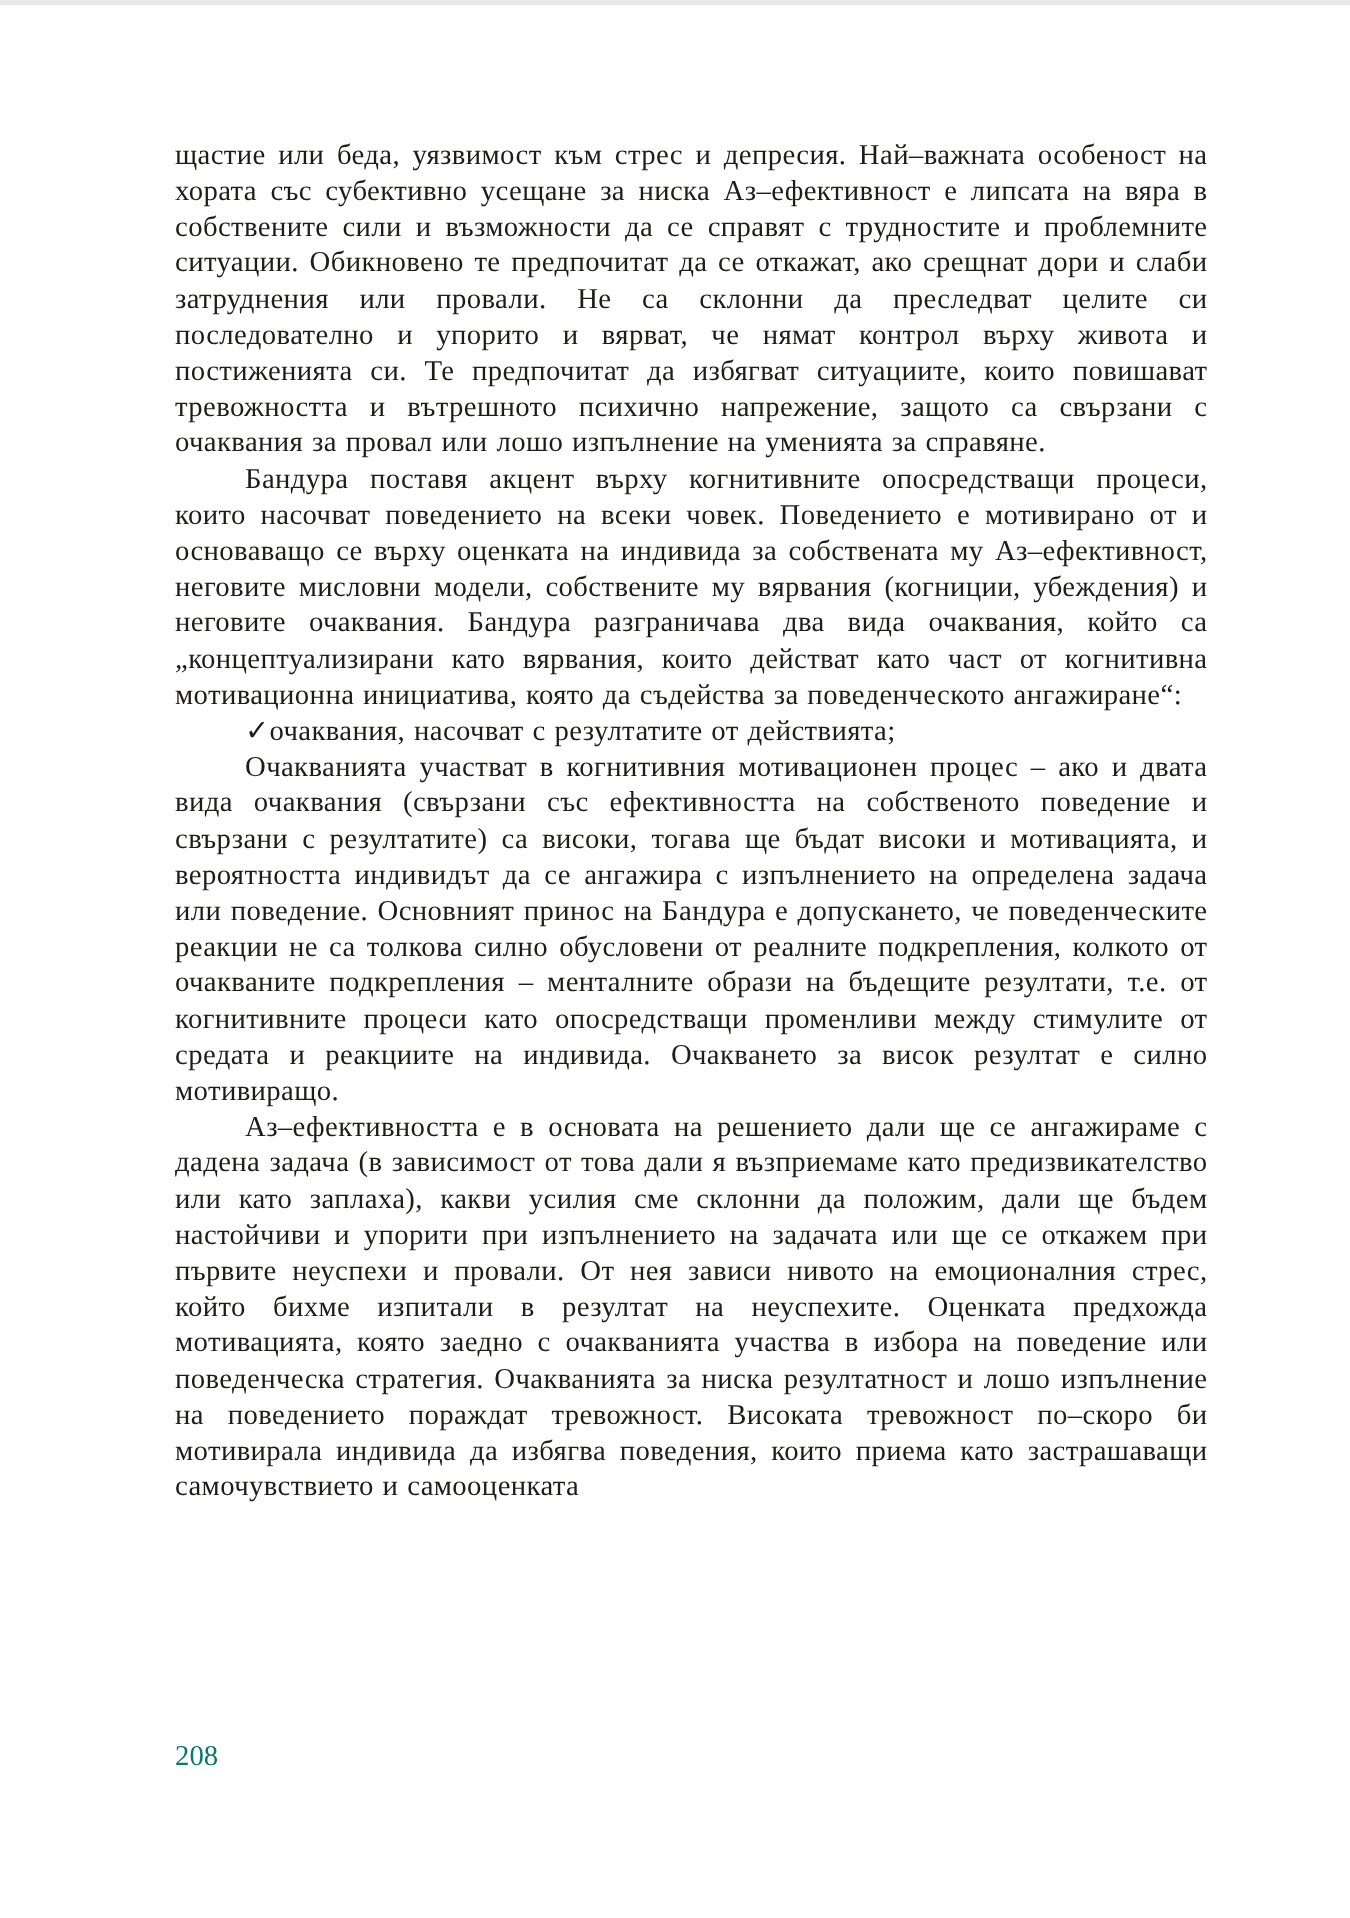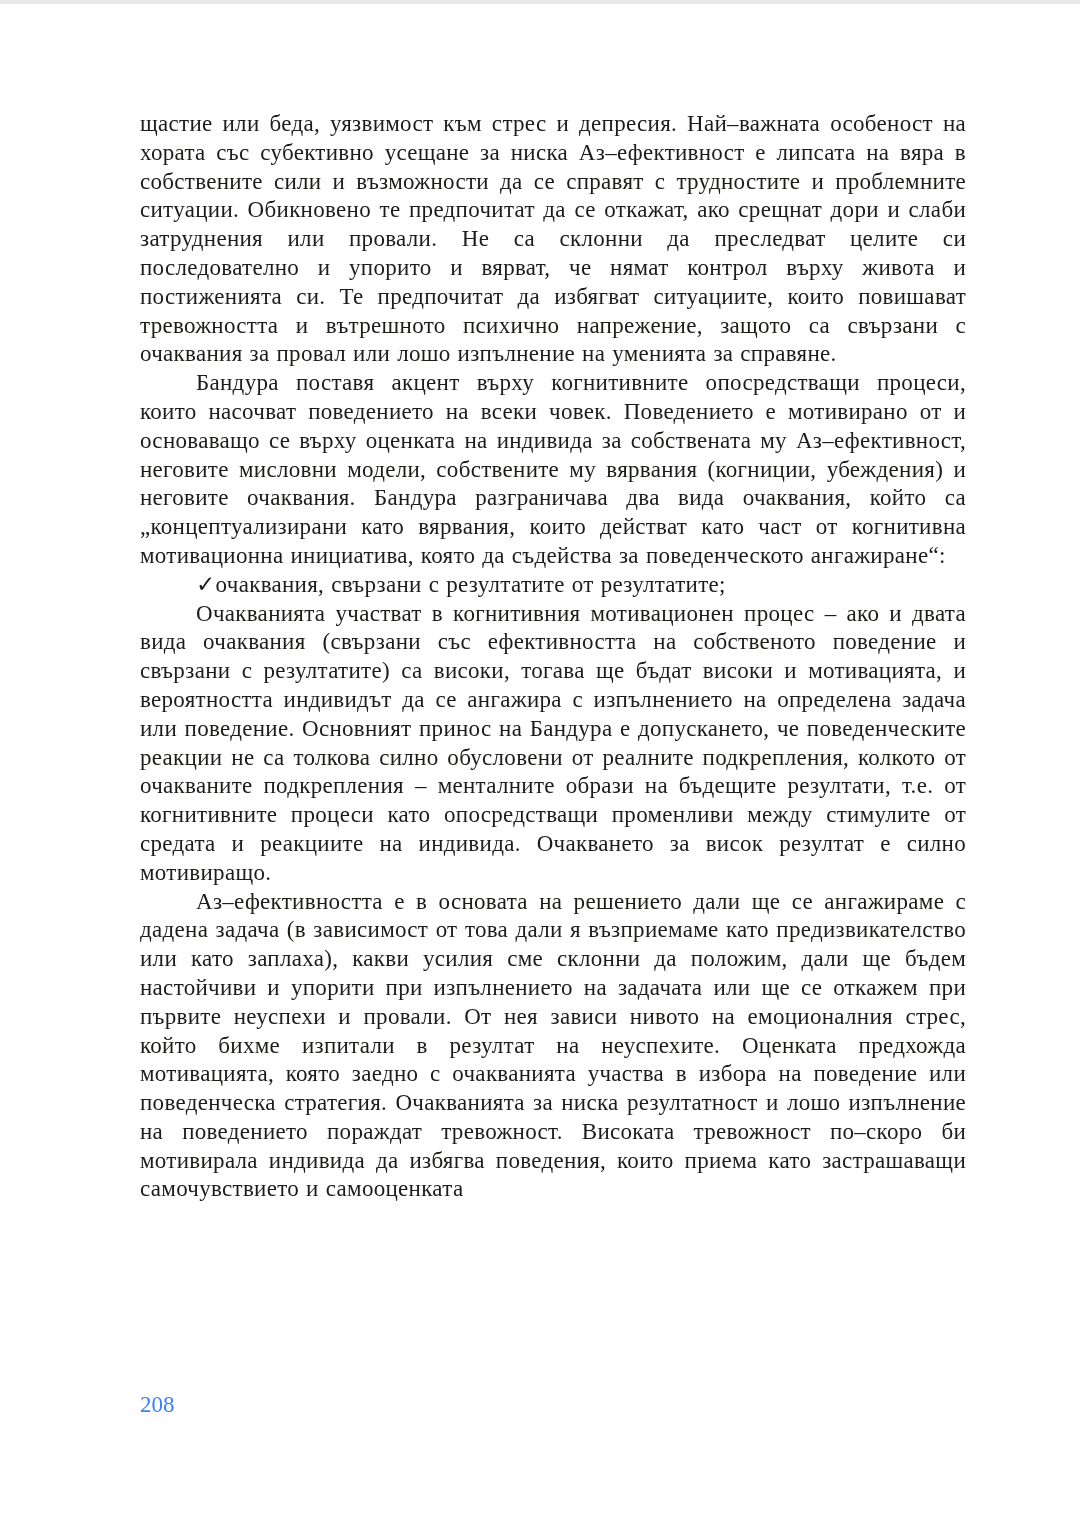--- a/index.html
+++ b/index.html
@@ -35,37 +35,37 @@
   .para.indent {
     text-indent: 56px;
   }
   .check {
     display: inline;
   }
   .page-footer {
     position: absolute;
     left: 140px;
     top: 1388px;
-    color: #3b82f6;
+    color: #0f766e;
     font-family: "Liberation Serif", "DejaVu Serif", serif;
     font-size: 23px;
   }
 </style>
 </head>
 <body>
 
 <div class="page">
 
   <main class="text-block">
 
     <p class="para">щастие или беда, уязвимост към стрес и депресия. Най–важната особеност на хората със субективно усещане за ниска Аз–ефективност е липсата на вяра в собствените сили и възможности да се справят с трудностите и проблемните ситуации. Обикновено те предпочитат да се откажат, ако срещнат дори и слаби затруднения или провали. Не са склонни да преследват целите си последователно и упорито и вярват, че нямат контрол върху живота и постиженията си. Те предпочитат да избягват ситуациите, които повишават тревожността и вътрешното психично напрежение, защото са свързани с очаквания за провал или лошо изпълнение на уменията за справяне.</p>
 
     <p class="para indent">Бандура поставя акцент върху когнитивните опосредстващи процеси, които насочват поведението на всеки човек. Поведението е мотивирано от и основаващо се върху оценката на индивида за собствената му Аз–ефективност, неговите мисловни модели, собствените му вярвания (когниции, убеждения) и неговите очаквания. Бандура разграничава два вида очаквания, който са „концептуализирани като вярвания, които действат като част от когнитивна мотивационна инициатива, която да съдейства за поведенческото ангажиране“:</p>
 
-    <p class="para indent"><span class="check">✓</span><span>очаквания, свързани с резултатите от резултатите;</span></p>
+    <p class="para indent"><span class="check">✓</span><span>очаквания, насочват с резултатите от действията;</span></p>
 
 
     <p class="para indent">Очакванията участват в когнитивния мотивационен процес – ако и двата вида очаквания (свързани със ефективността на собственото поведение и свързани с резултатите) са високи, тогава ще бъдат високи и мотивацията, и вероятността индивидът да се ангажира с изпълнението на определена задача или поведение. Основният принос на Бандура е допускането, че поведенческите реакции не са толкова силно обусловени от реалните подкрепления, колкото от очакваните подкрепления – менталните образи на бъдещите резултати, т.е. от когнитивните процеси като опосредстващи променливи между стимулите от средата и реакциите на индивида. Очакването за висок резултат е силно мотивиращо.</p>
 
     <p class="para indent">Аз–ефективността е в основата на решението дали ще се ангажираме с дадена задача (в зависимост от това дали я възприемаме като предизвикателство или като заплаха), какви усилия сме склонни да положим, дали ще бъдем настойчиви и упорити при изпълнението на задачата или ще се откажем при първите неуспехи и провали. От нея зависи нивото на емоционалния стрес, който бихме изпитали в резултат на неуспехите. Оценката предхожда мотивацията, която заедно с очакванията участва в избора на поведение или поведенческа стратегия. Очакванията за ниска резултатност и лошо изпълнение на поведението пораждат тревожност. Високата тревожност по–скоро би мотивирала индивида да избягва поведения, които приема като застрашаващи самочувствието и самооценката</p>
 
   </main>
 
   <footer class="page-footer">
     <span>208</span>

